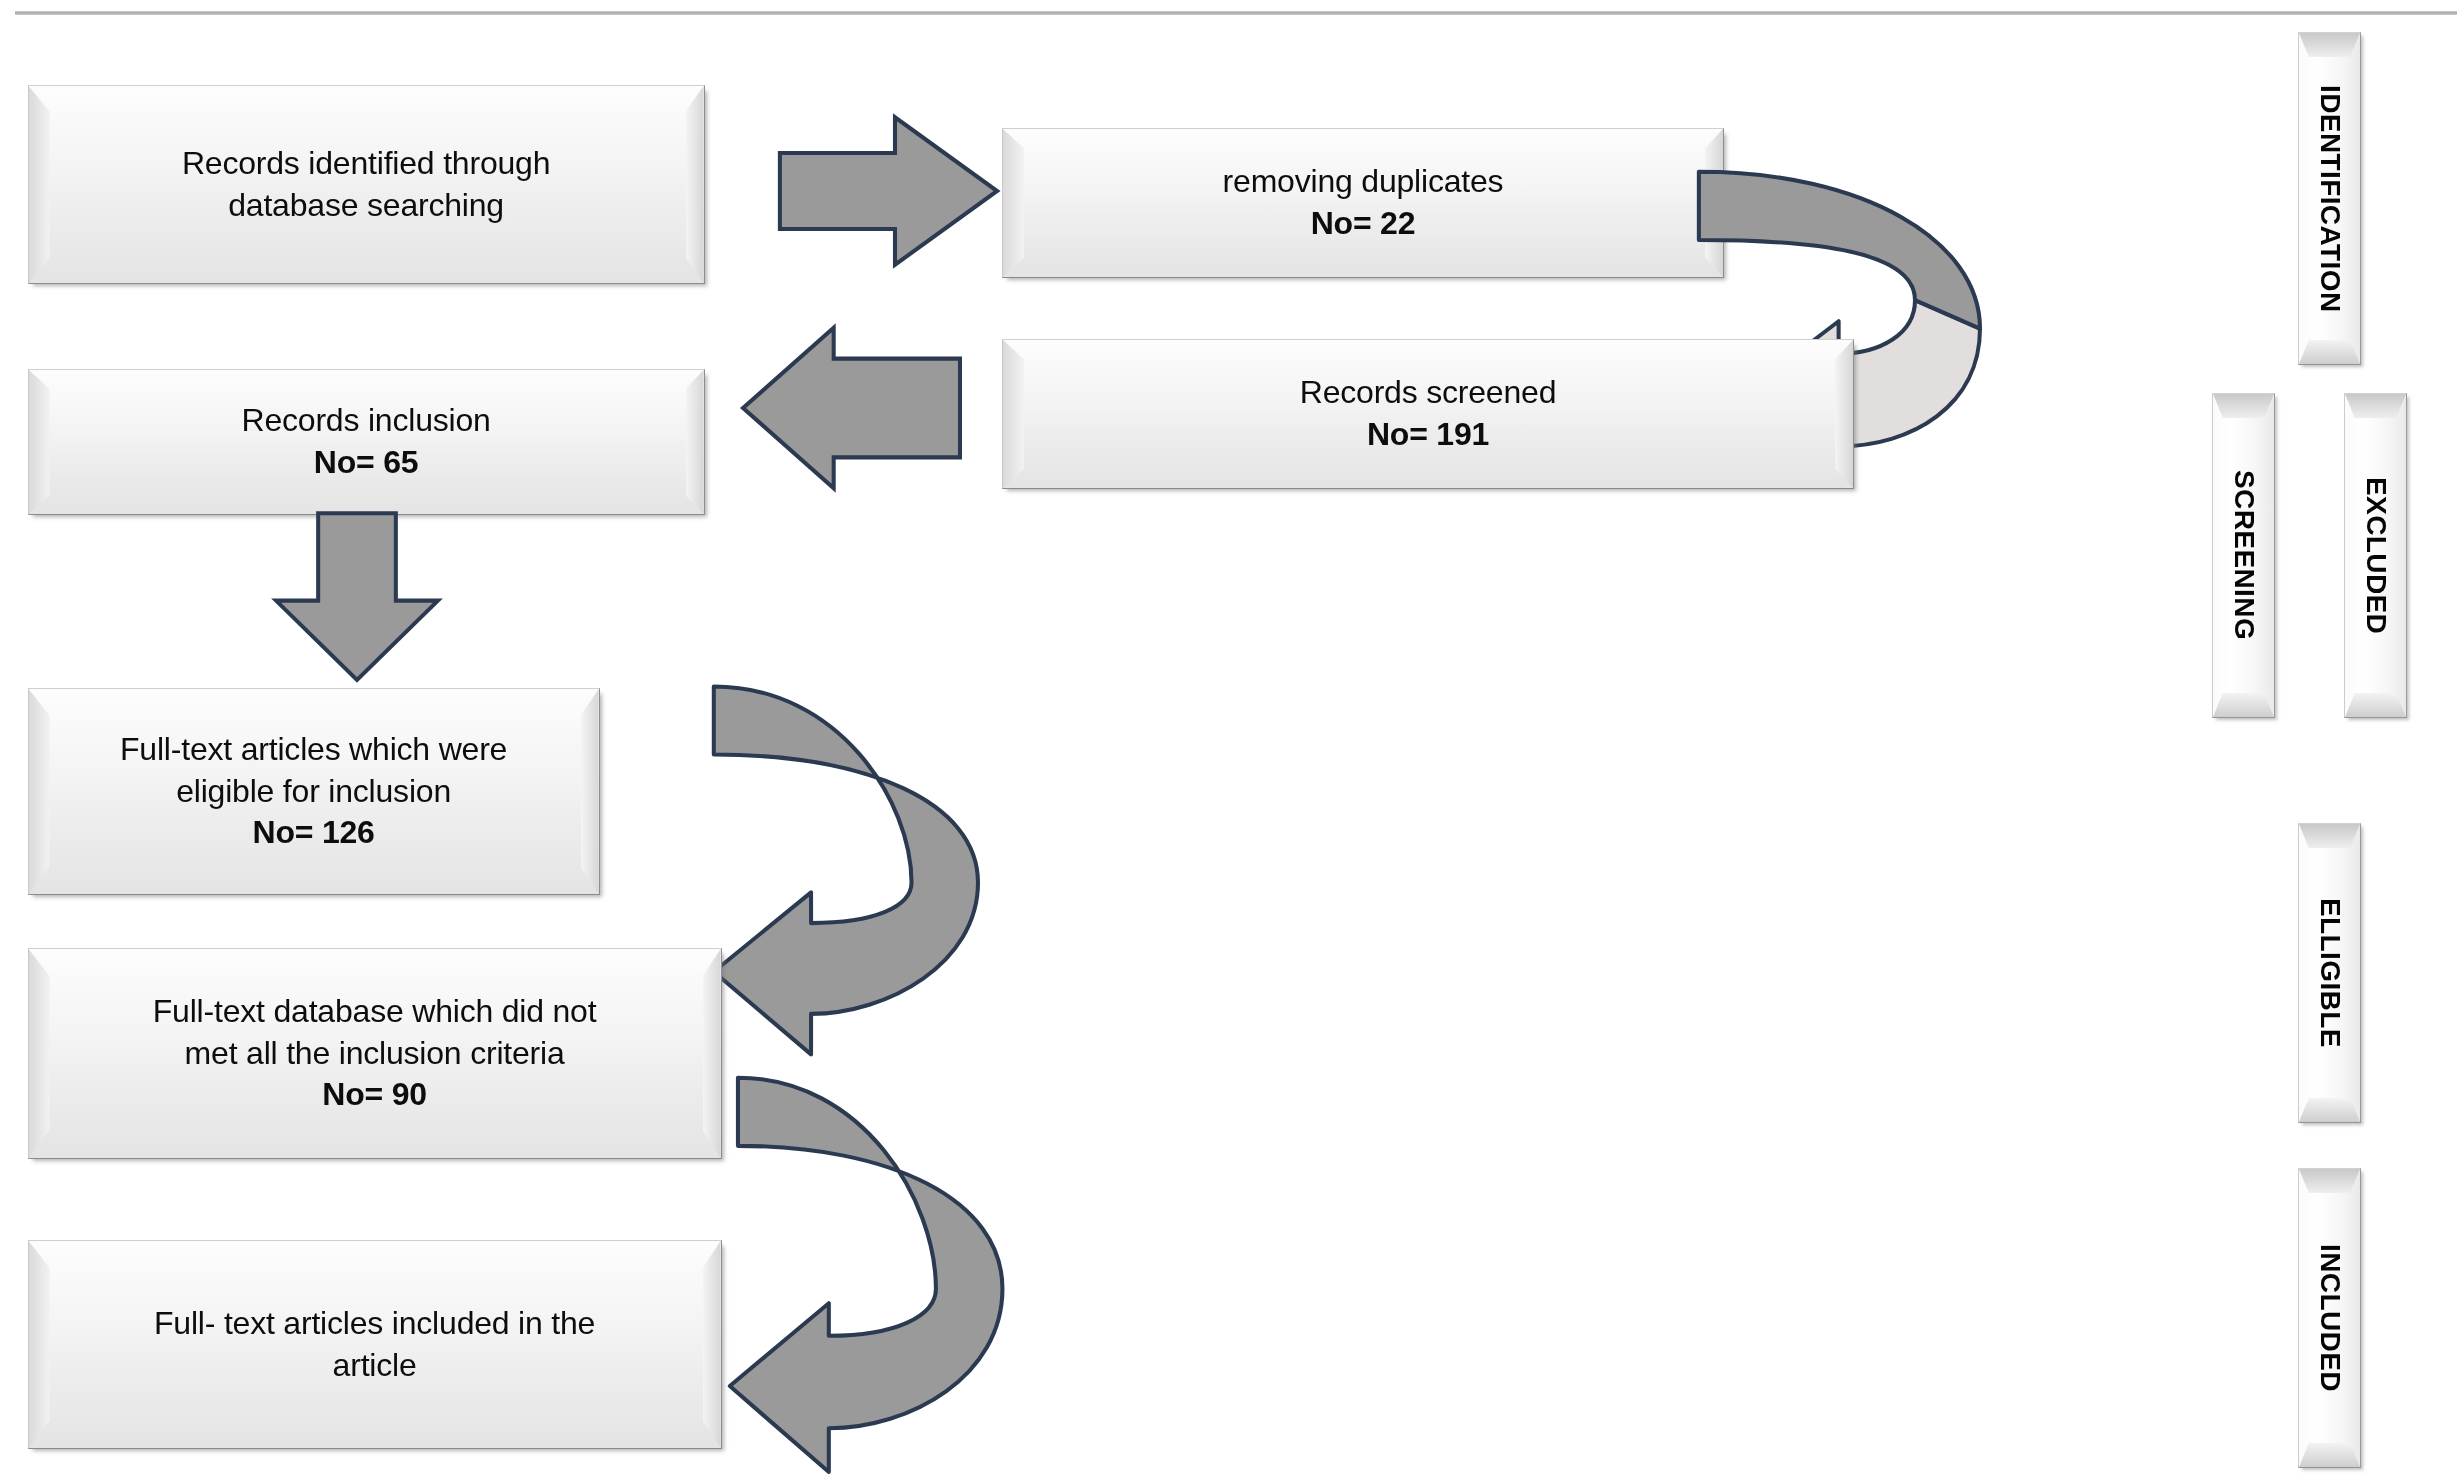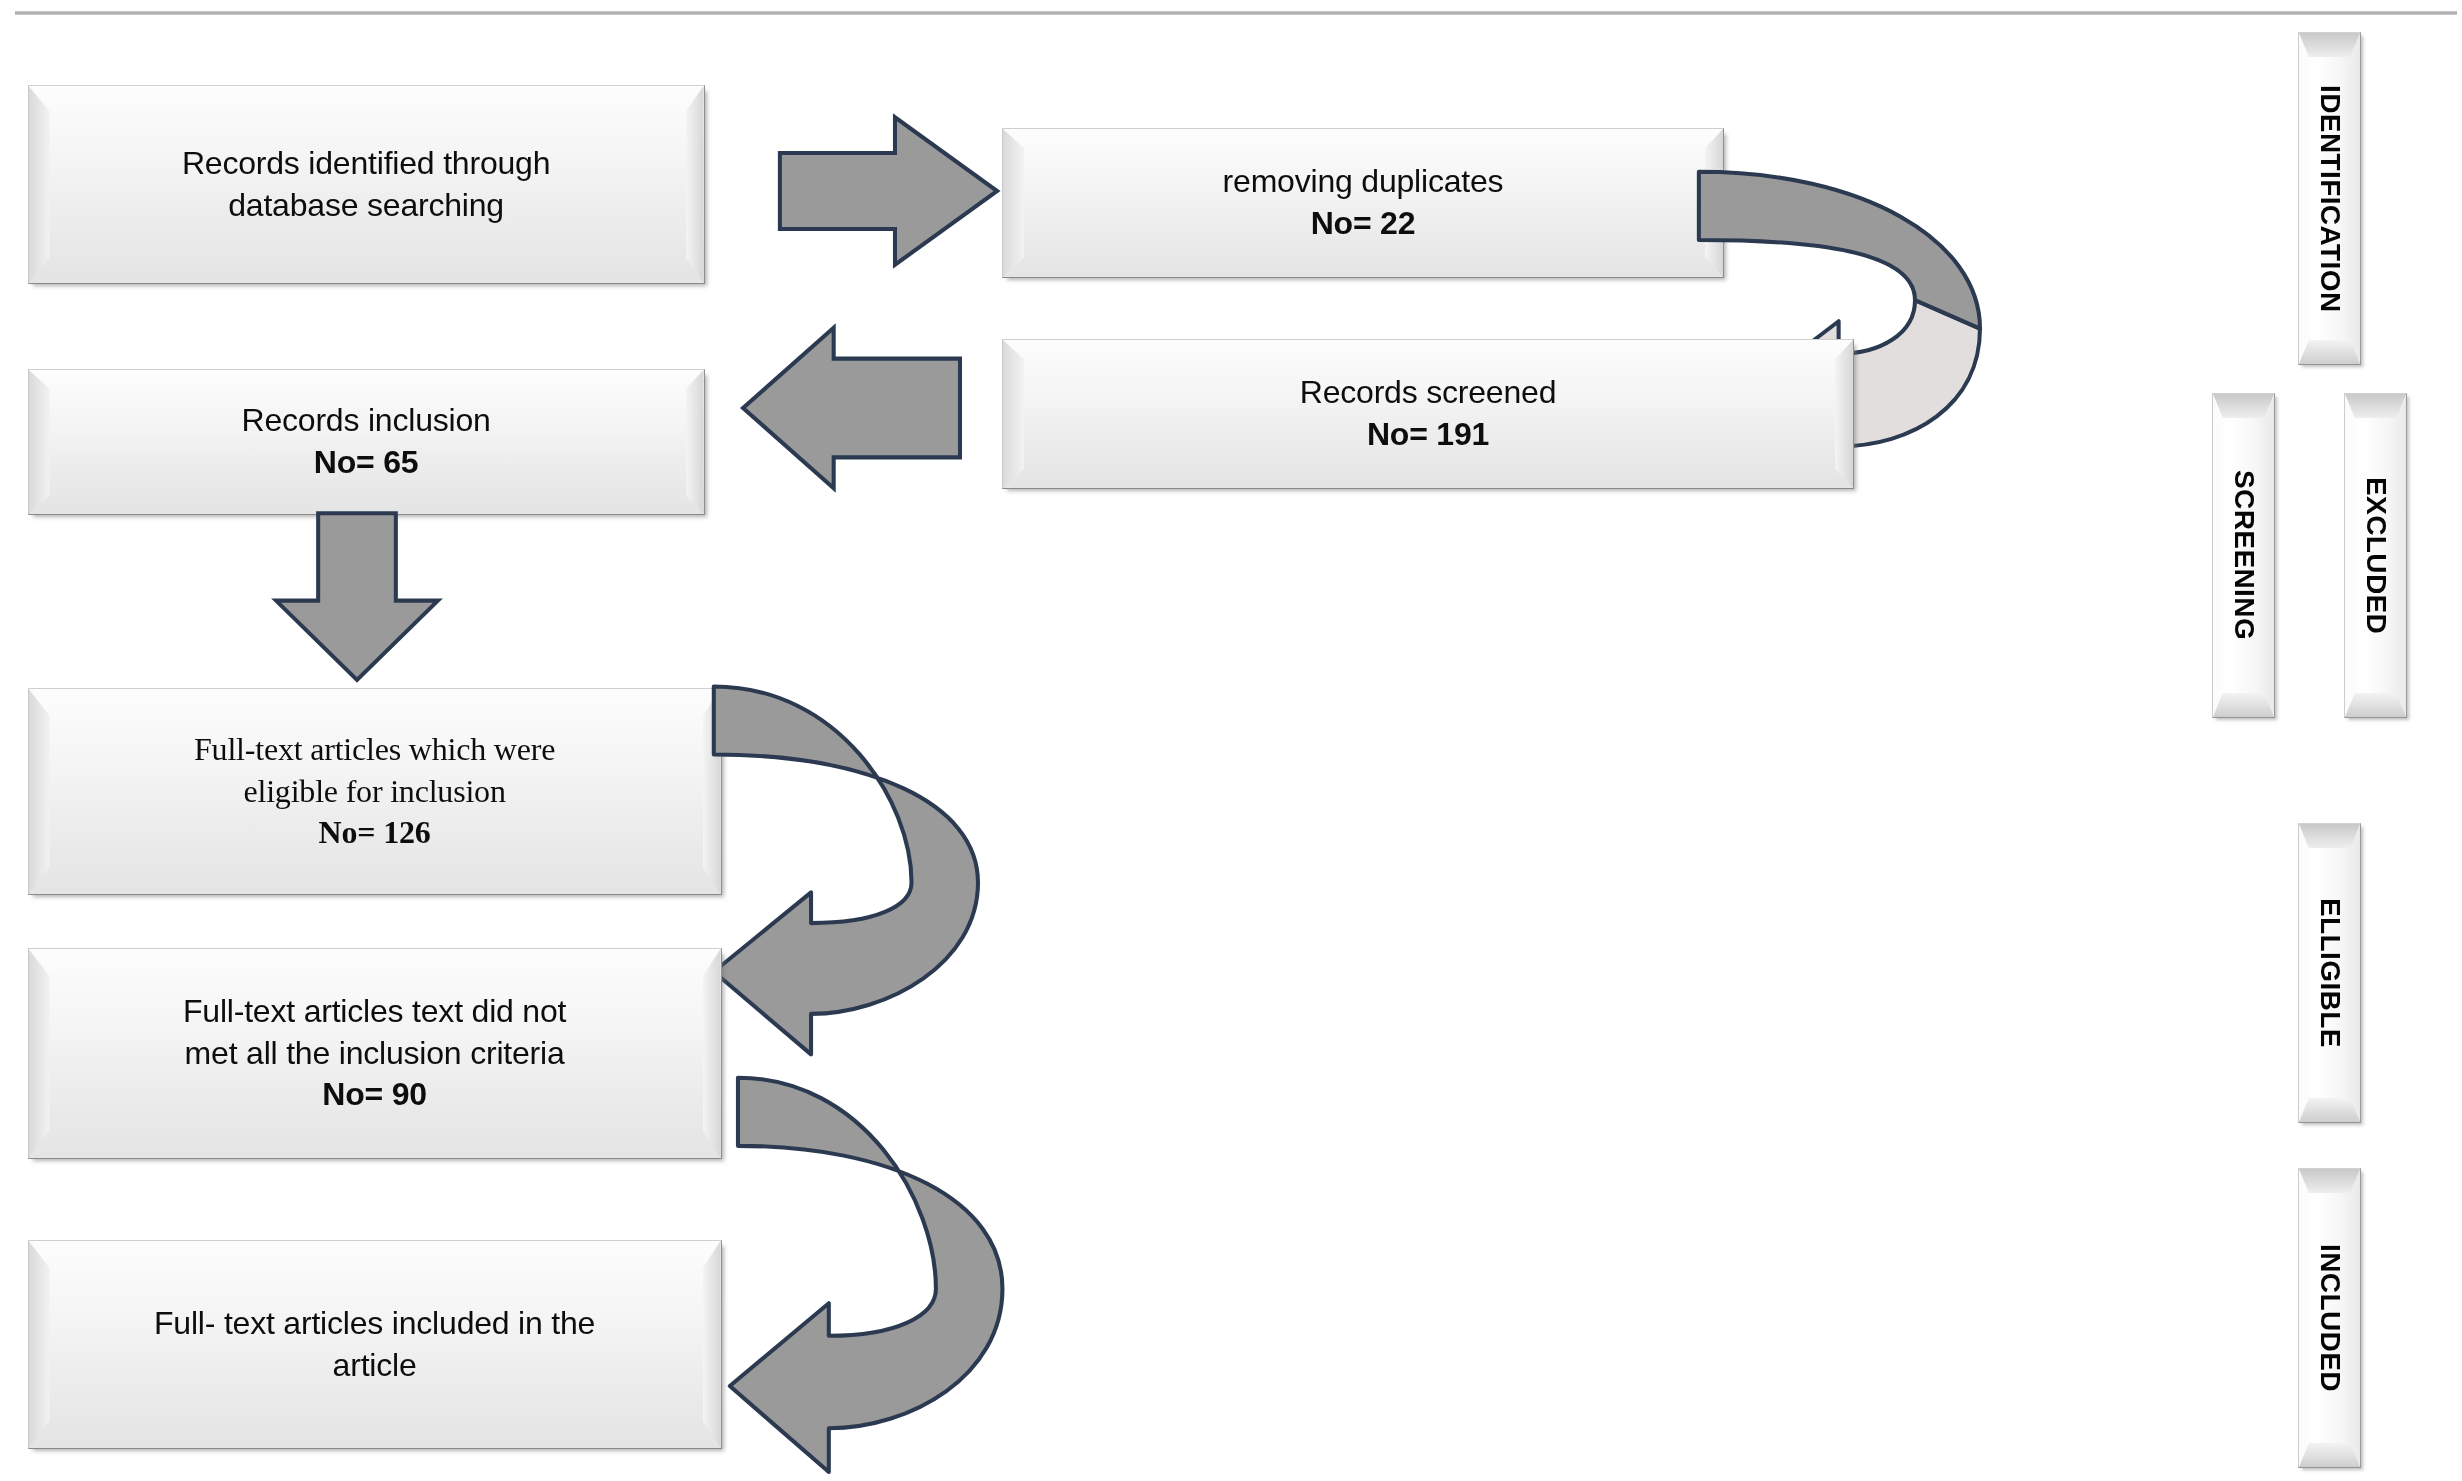--- a/index.html
+++ b/index.html
@@ -180,21 +180,21 @@
   <div class="box-inner">
     <span class="ln">Records inclusion</span>
     <span class="num">No= 65</span>
   </div>
 </div>
 
 <svg class="arrow-svg" style="left:268px; top:510px;" width="178" height="174" viewBox="0 0 220 215">
   <polygon points="62,4 158,4 158,112 210,112 110,210 10,112 62,112" fill="#9a9a9a" stroke="#2b3a50" stroke-width="5" stroke-linejoin="miter"></polygon>
 </svg>
 
-<div class="box" style="left:27.6px; top:688px; width:694px; height:207px;font-family:Liberation Serif, serif;">
+<div class="box" style="left:27.6px; top:688px; width:572px; height:207px;">
   <div class="box-inner">
     <span class="ln">Full-text articles which were</span>
     <span class="ln">eligible for inclusion</span>
     <span class="num">No= 126</span>
   </div>
 </div>
 
 <svg class="arrow-svg" style="left:707px; top:680px;" width="341" height="389" viewBox="0 0 420 480">
   <path d="M 8,8
            L 8,92
@@ -204,21 +204,21 @@
            L 8,360
            L 128,262
            L 128,300
            C 206,300 252,280 252,250
            C 252,150 162,8 8,8
            Z" fill="#9a9a9a" stroke="#2b3a50" stroke-width="5" stroke-linejoin="round"></path>
 </svg>
 
 <div class="box" style="left:27.6px; top:948px; width:694px; height:211px;">
   <div class="box-inner">
-    <span class="ln">Full-text articles text did not</span>
+    <span class="ln">Full-text database which did not</span>
     <span class="ln">met all the inclusion criteria</span>
     <span class="num">No= 90</span>
   </div>
 </div>
 
 <svg class="arrow-svg" style="left:707px; top:1055px;" width="341" height="430" viewBox="0 0 420 530">
   <path d="M 38,28
            L 38,112
            C 226,112 364,178 364,288
            C 364,396 250,460 150,460

